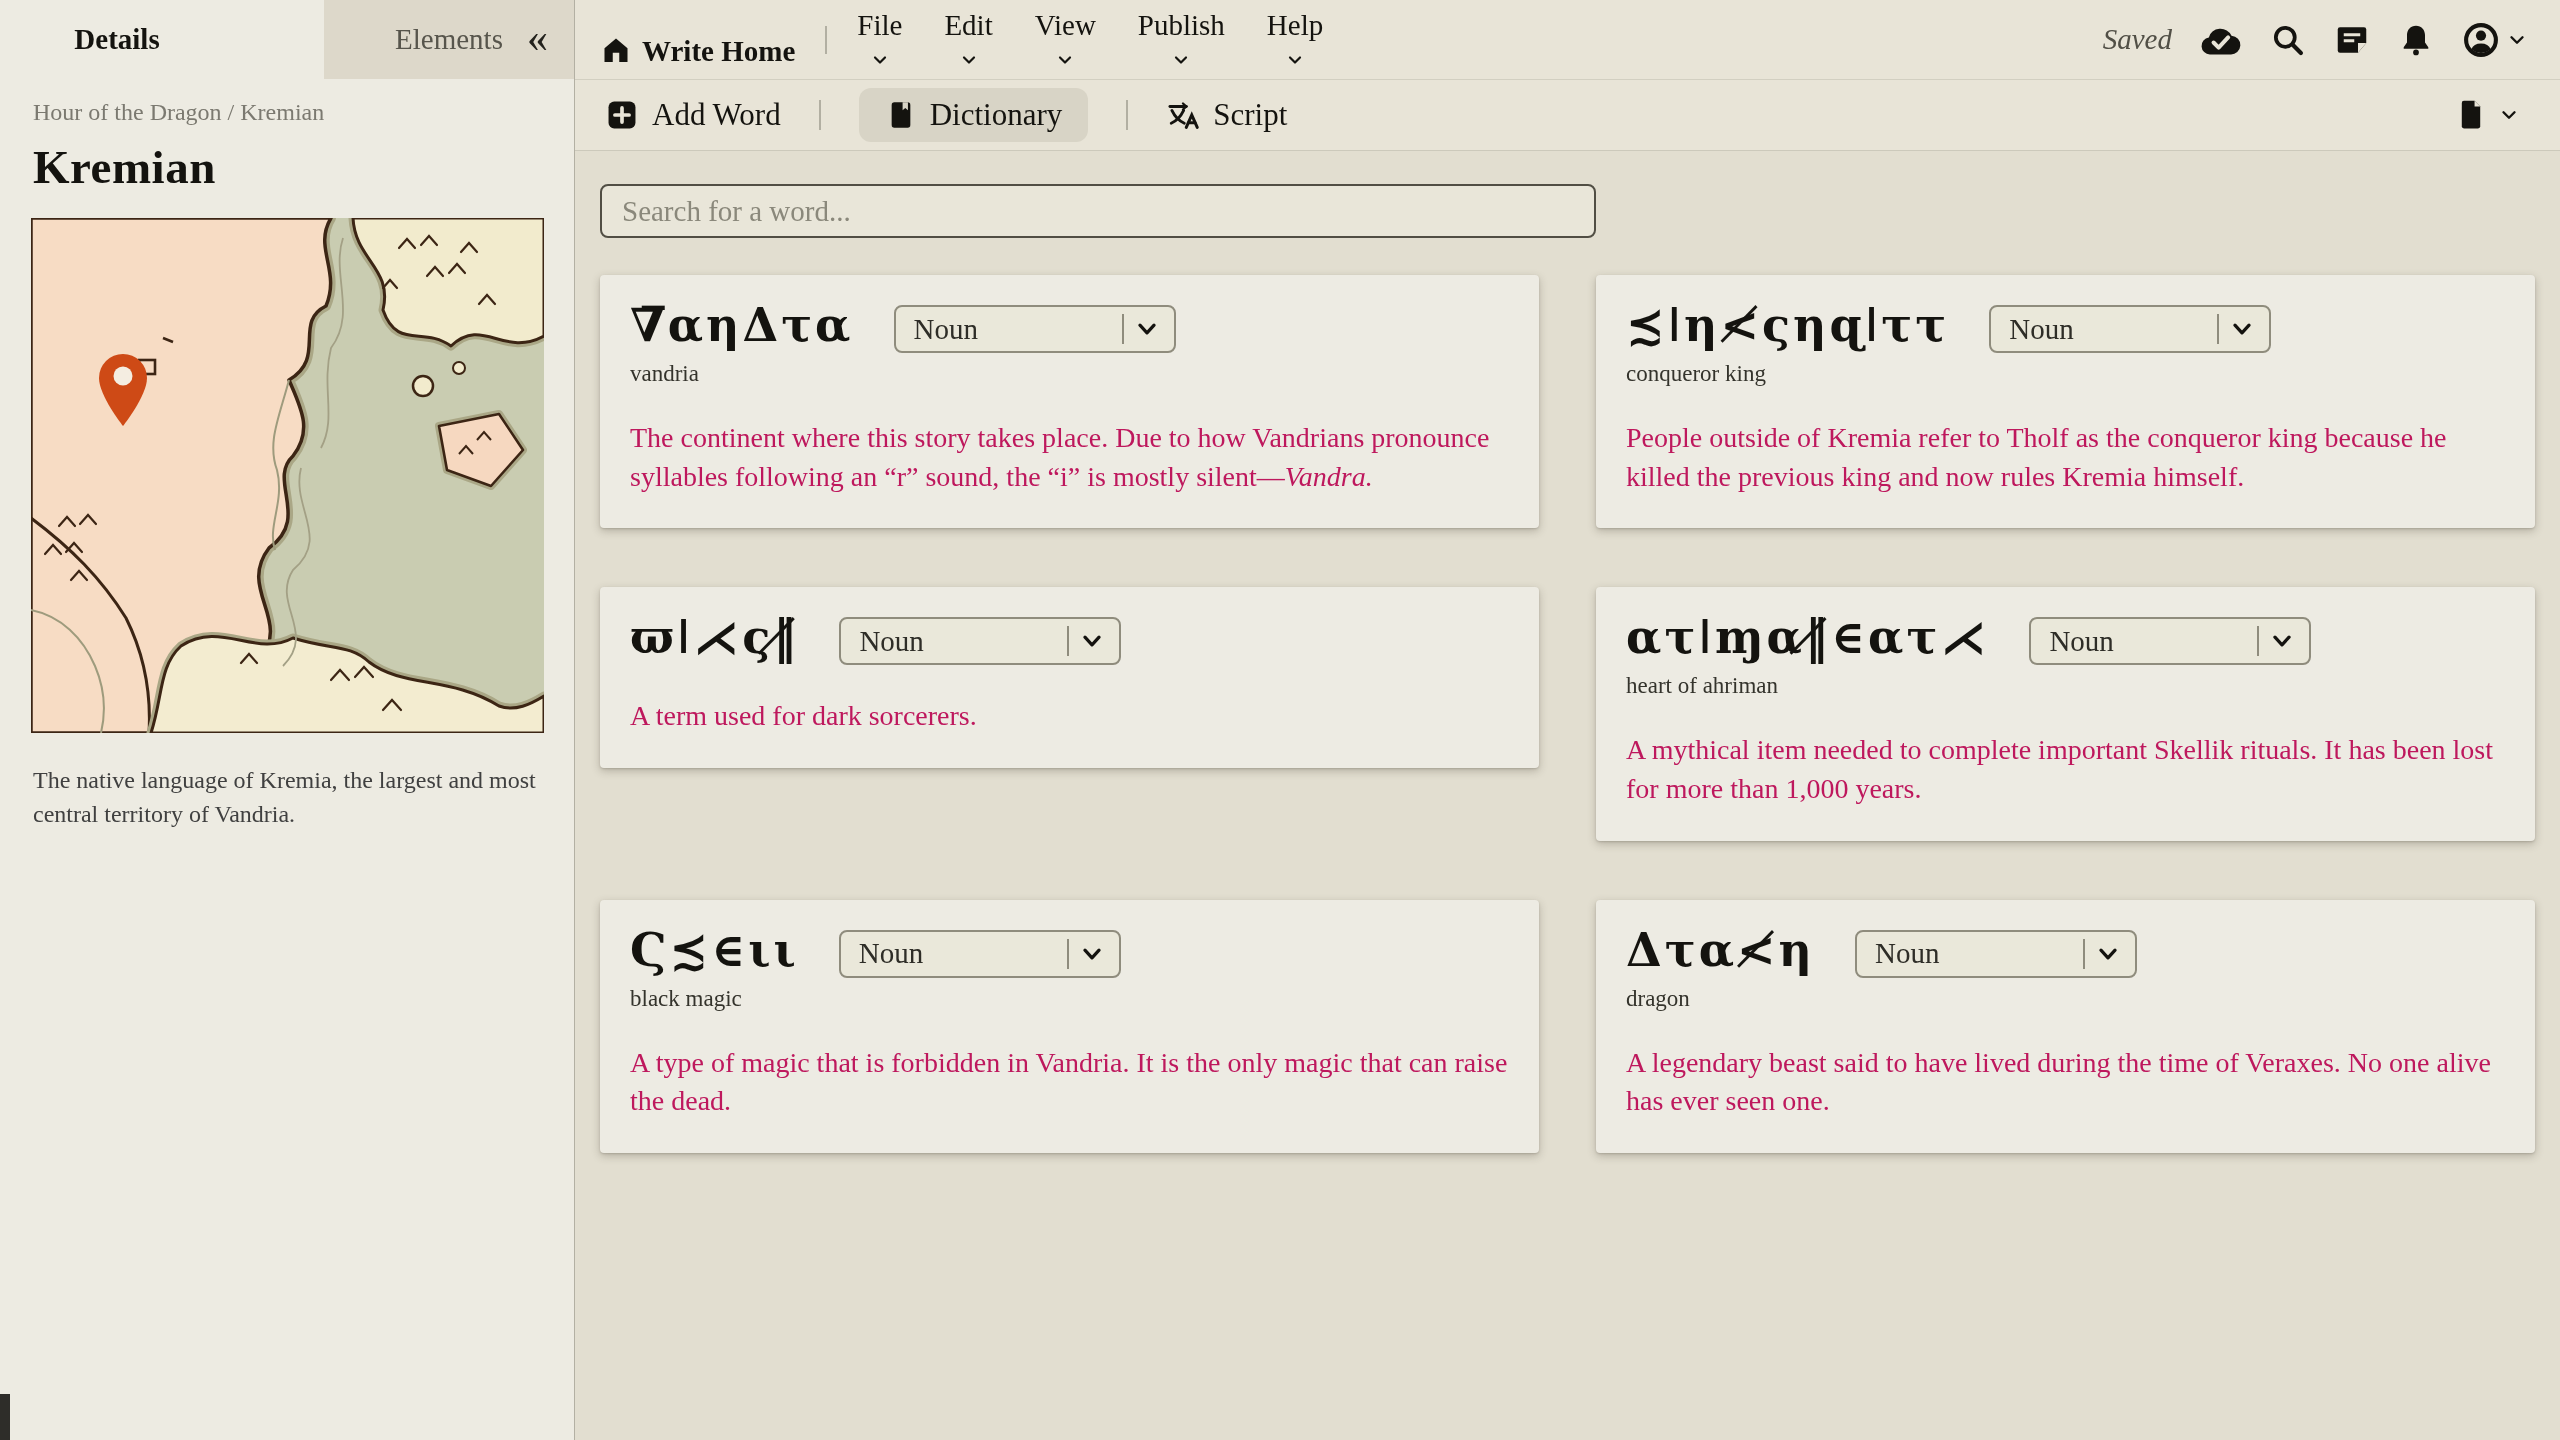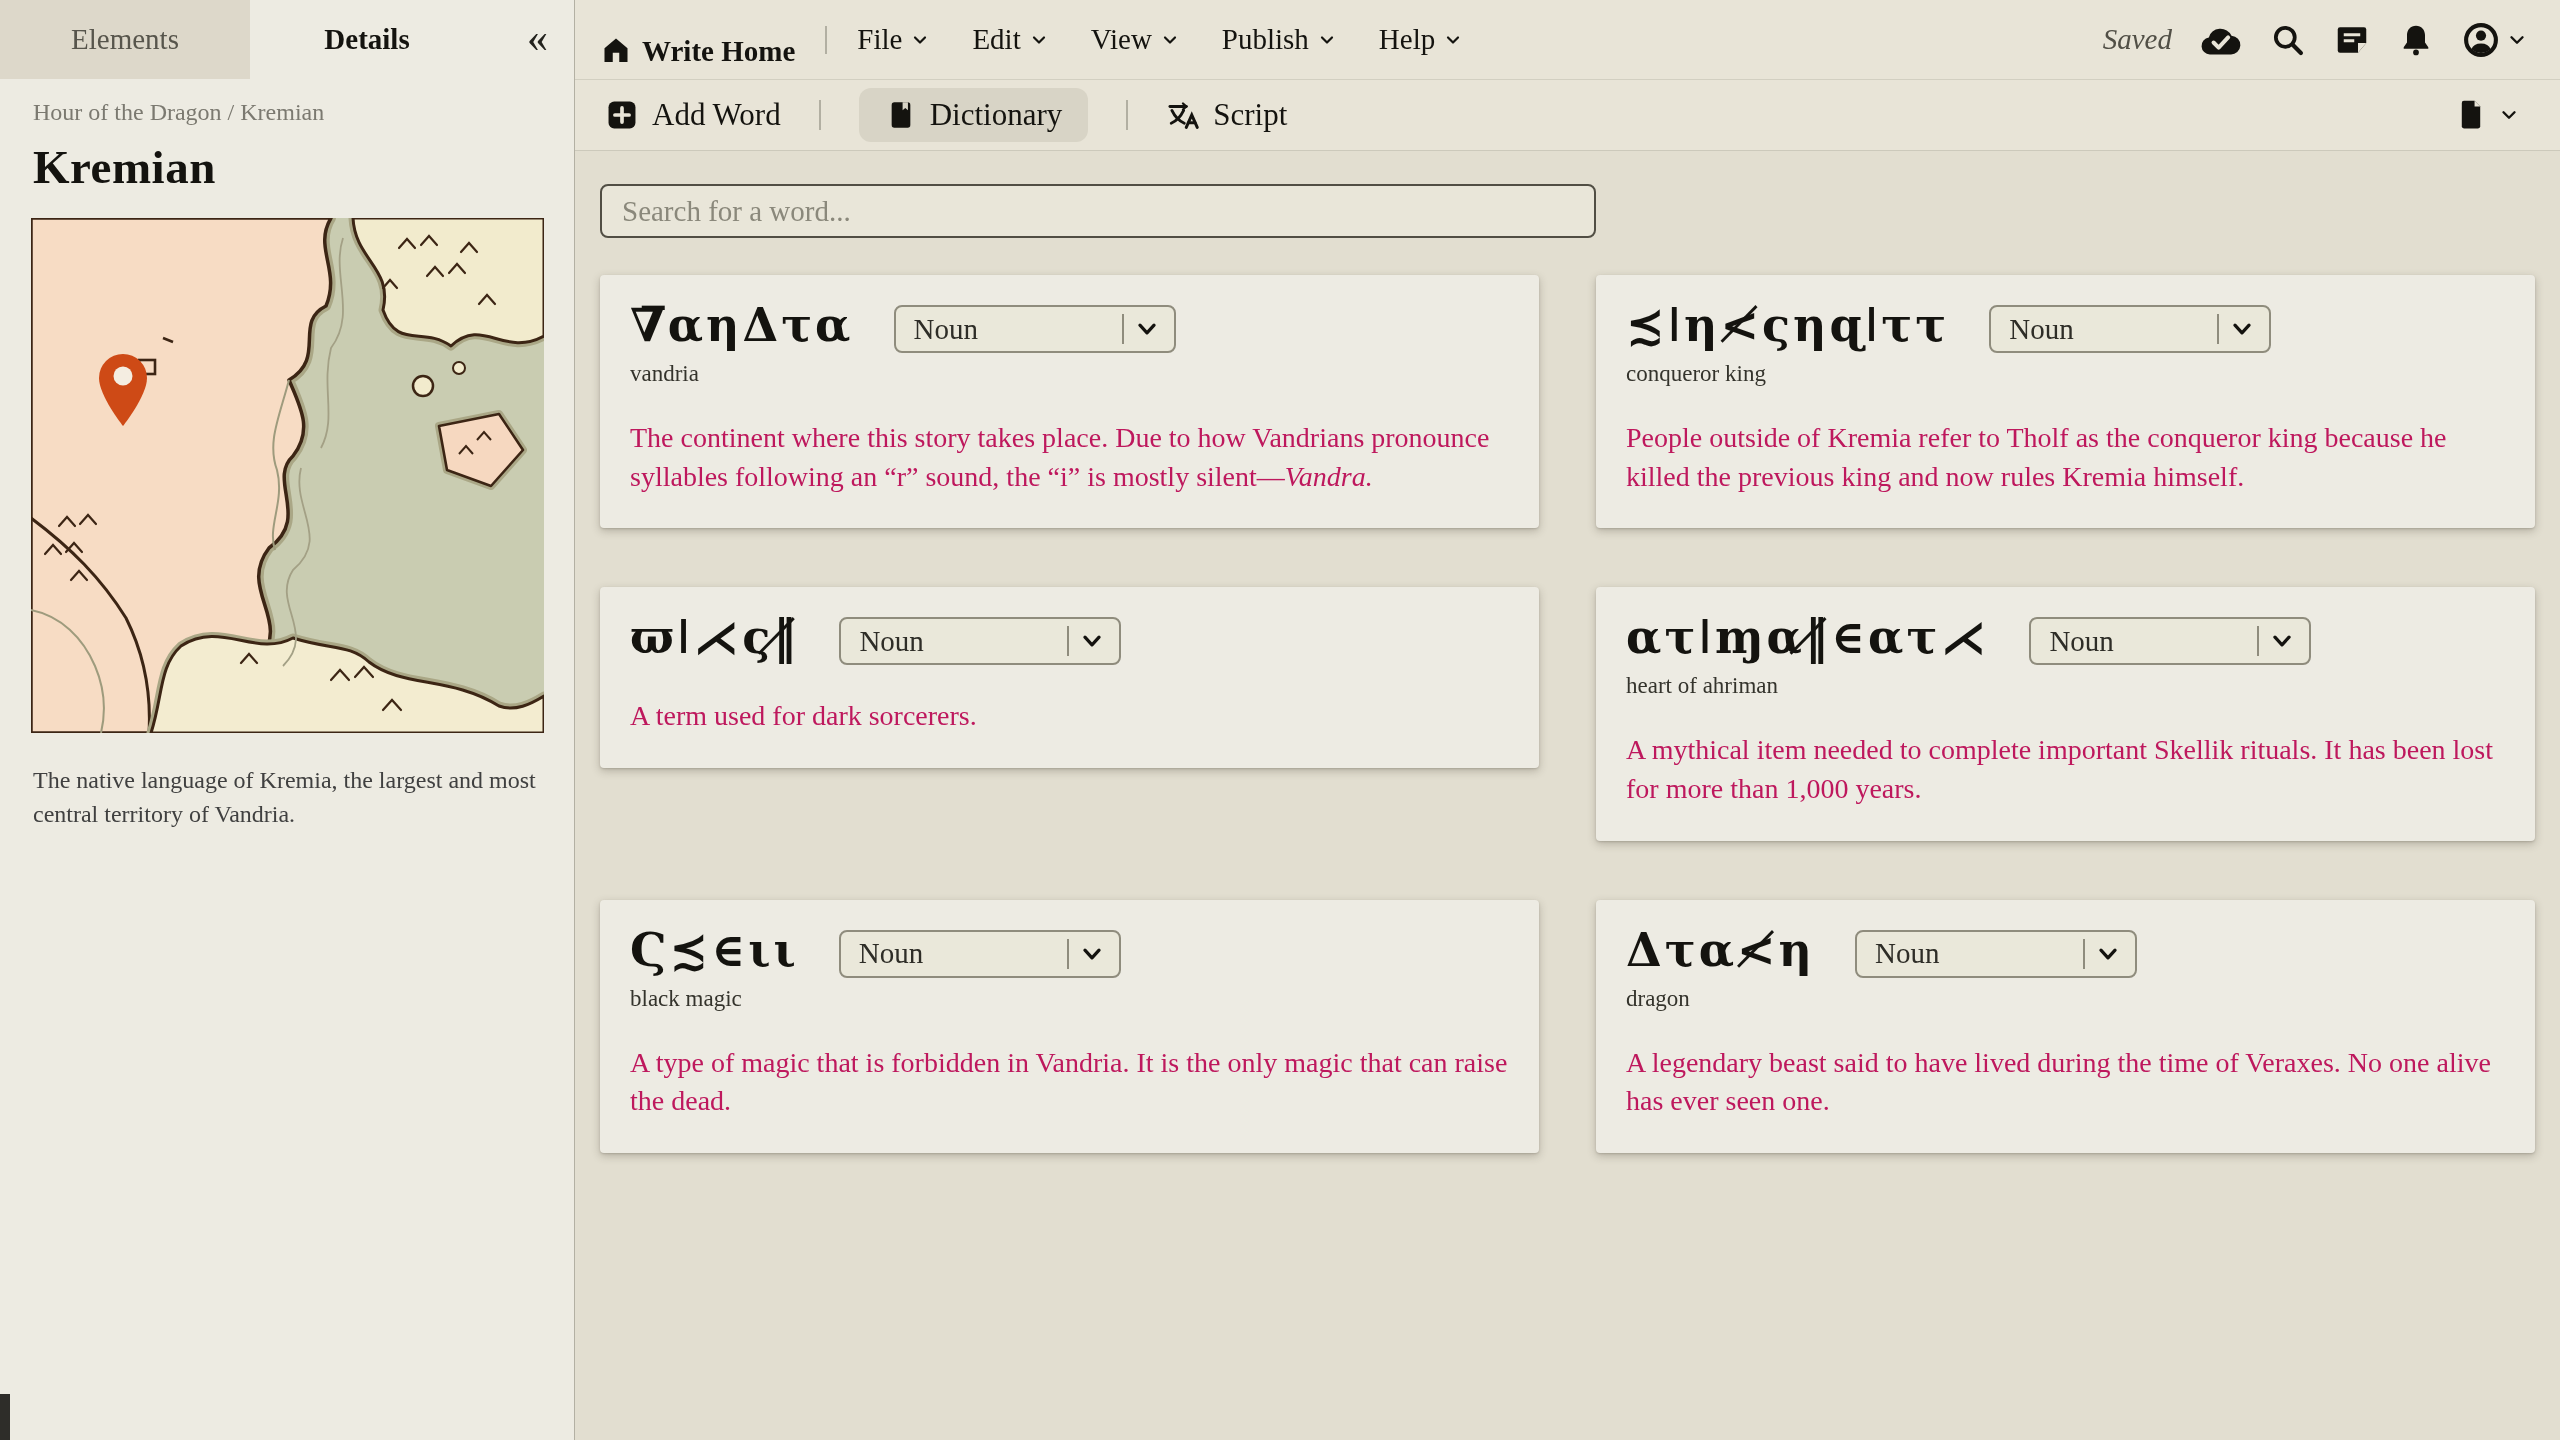--- a/index.html
+++ b/index.html
@@ -20,21 +20,21 @@
   .map-wrap svg { display:block; width:100%; height:100%; }
   .side-desc { margin:30px 33px 0; font-size:24px; line-height:1.42; color:#404040; }
   .side-scroll { position:absolute; left:0; bottom:0; width:10px; height:46px; background:#2e2d29; }
 
   
   .main { flex:1; display:flex; flex-direction:column; min-width:0; }
 
   .menubar { height:79px; flex:0 0 79px; background:#e8e4d7; display:flex; align-items:center; padding:0 32px 0 26px; }
   .menu-home { display:flex; align-items:flex-start; gap:11px; font-size:29px; color:#14130f; font-weight:700;margin-top:23px; }
   .vdiv { width:2px; height:28px; background:#b2af a2; background:#b2afa2; margin:0 30px; }
-  .menu-item { display:flex; align-items:center; gap:8px; font-size:29px; color:#14130f; margin-right:42px; }
+  .menu-item { display:flex; align-items:center; gap:8px; font-size:29px; color:#14130f; margin-right:42px;flex-direction:column; }
   .menu-spacer { flex:1; }
   .saved { font-style:italic; font-size:29px; color:#514f46; margin-right:26px; }
   .icon-btn { display:flex; align-items:center; justify-content:center; margin-left:28px; color:#14130f; }
   .acct { display:flex; align-items:center; gap:6px; margin-left:28px; color:#14130f; }
 
   .toolbar { height:72px; flex:0 0 72px; background:#e8e4d7; border-top:1px solid #d2cfc1; border-bottom:1px solid #ccc9bb; display:flex; align-items:center; padding:0 40px 0 30px; }
   .tool-item { display:flex; align-items:center; gap:13px; font-size:31px; color:#14130f; }
   .tool-pill { background:#d8d4c6; border-radius:12px; padding:9px 26px; }
   .tool-div { width:2px; height:30px; background:#b2afa2; margin:0 38px; }
   .tool-spacer { flex:1; }
@@ -57,22 +57,22 @@
 
   svg.ic { display:block; }
 </style>
 </head>
 <body>
 
 <div class="app">
 
   <aside class="sidebar">
     <div class="sidebar-tabs">
+      <div class="tab tab-details">Details</div>
       <div class="tab tab-elements">Elements</div>
-      <div class="tab tab-details">Details</div>
       <div class="collapse-btn">«</div>
     </div>
     <div class="crumb">Hour of the Dragon / Kremian</div>
     <h1 class="side-title">Kremian</h1>
 
     <div class="map-wrap">
       <svg viewBox="0 0 513 515" preserveAspectRatio="none">
 
         <rect x="0" y="0" width="513" height="515" fill="#c9ccb1"></rect>
 

